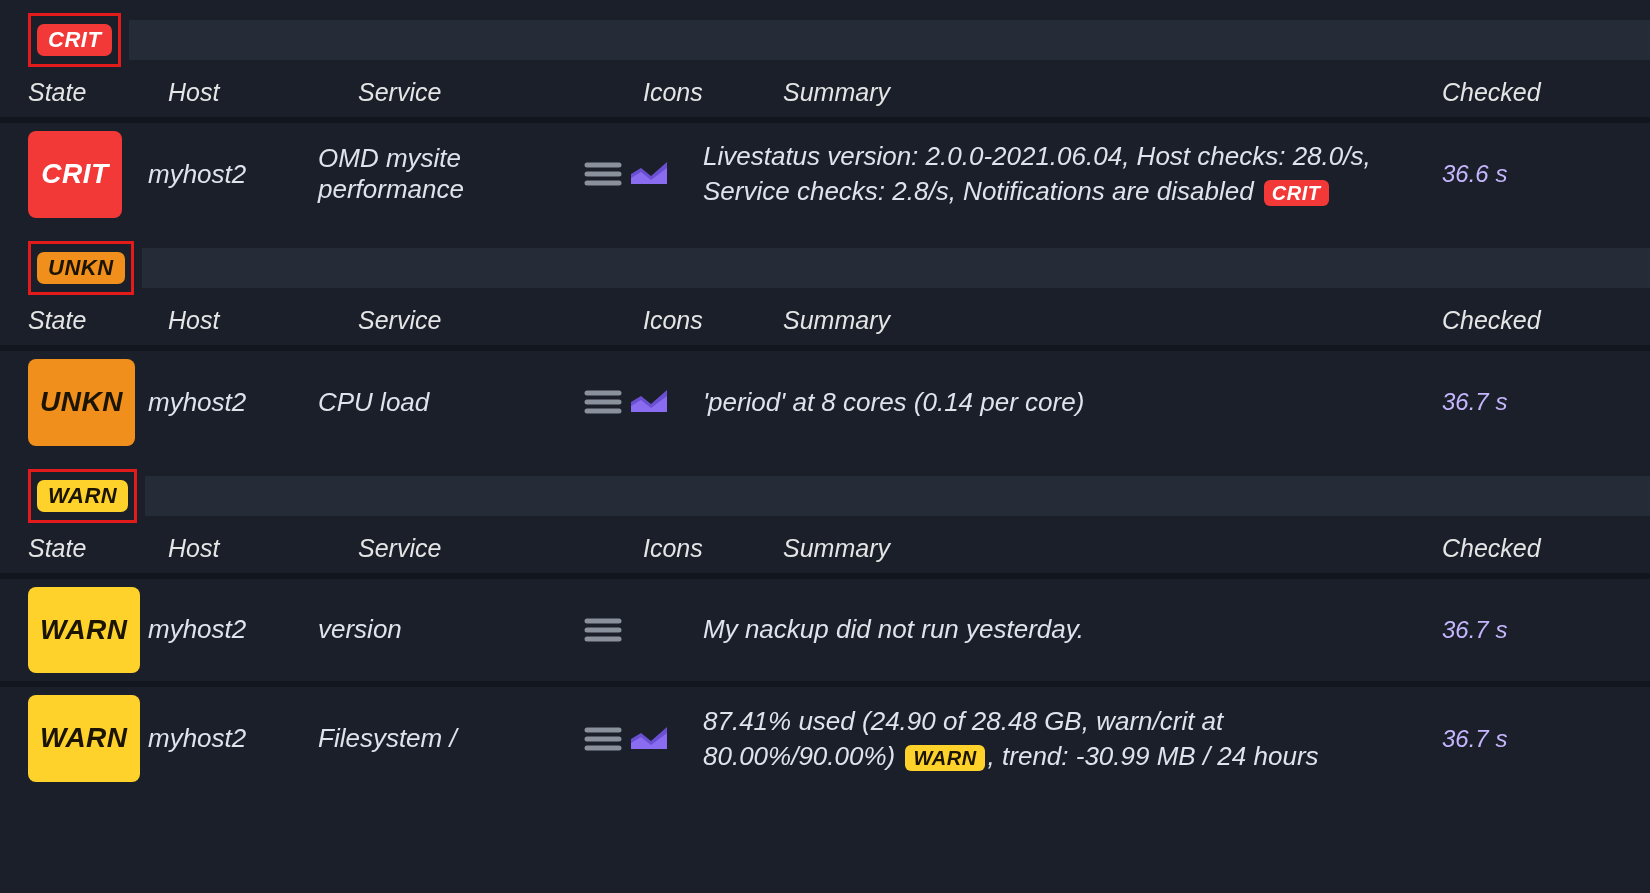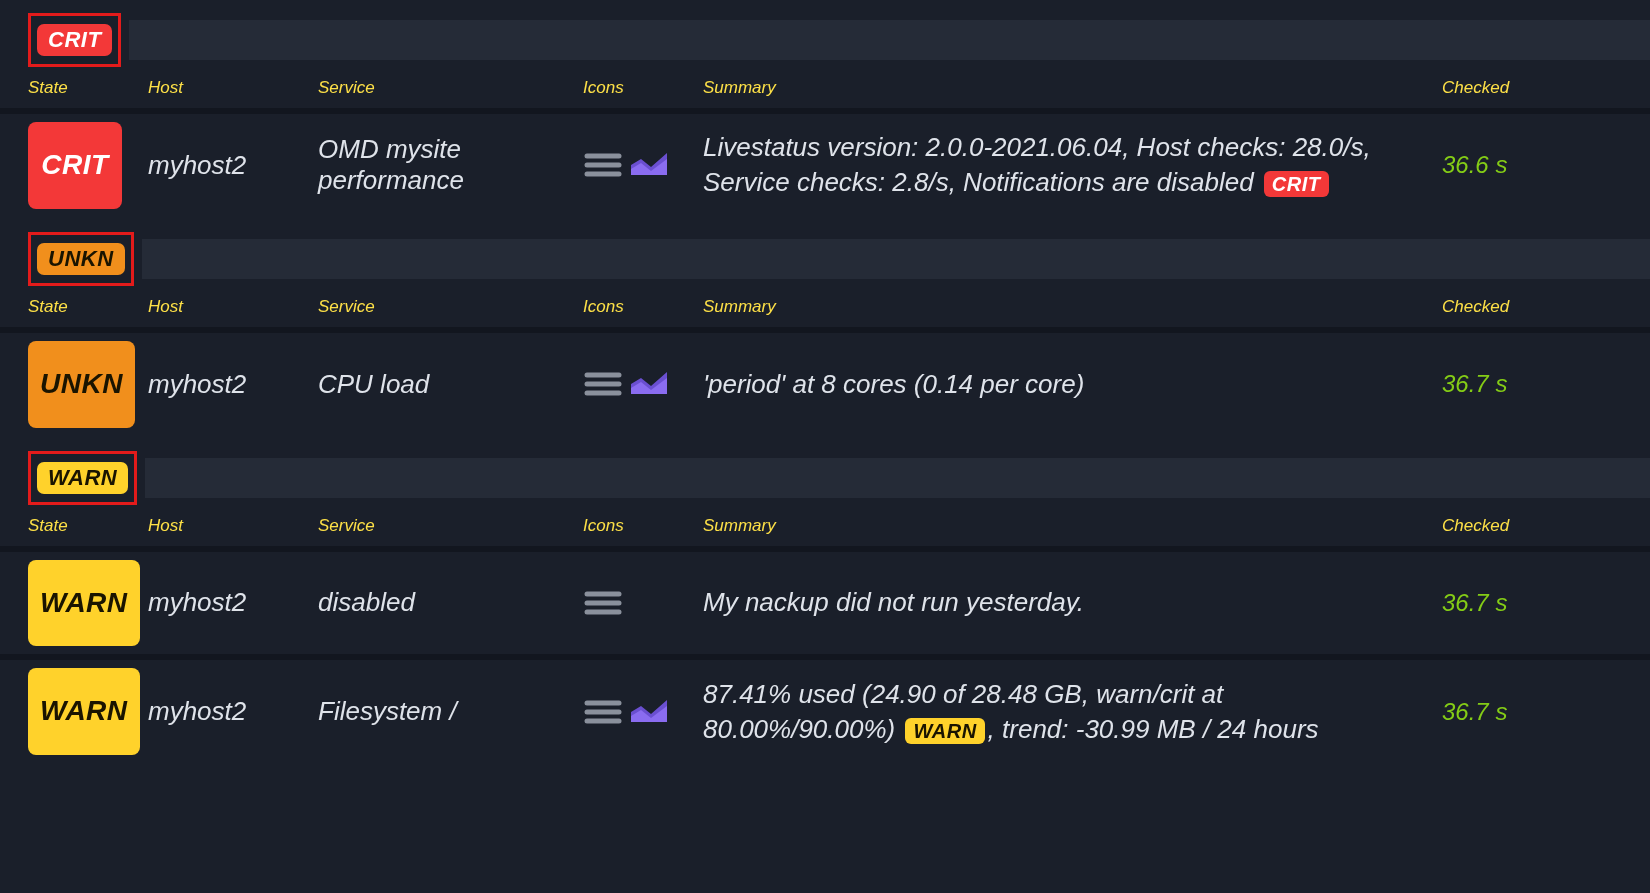--- a/index.html
+++ b/index.html
@@ -60,38 +60,39 @@
     font-weight: 700;
     vertical-align: baseline;
     margin: 0 3px;
   }
 
   .col-headers {
     display: grid;
     grid-template-columns: 120px 170px 265px 120px 1fr 180px;
     align-items: center;
     padding: 10px 28px;
-    color: #fde047;
-    font-size: 17px;
+    color: #e5e5e5;
+    font-size: 25px;
     background: #1a1f2a;
+    gap: 20px;
   }
   .col-headers .h-checked { text-align: left; }
 
   .row {
     display: grid;
     grid-template-columns: 120px 170px 265px 120px 1fr 180px;
     align-items: center;
     padding: 8px 28px;
     background: #1a1f2a;
     border-top: 6px solid #12161f;
   }
   .row:first-of-type { border-top: none; }
 
   .host, .service, .summary, .checked { color: #dfe3ea; }
-  .checked { color: #84cc16; font-size: 24px; }
+  .checked { color: #c4b5fd; font-size: 24px; }
   .service, .host, .summary { font-size: 26px; }
 
   .summary { line-height: 1.35; padding-right: 20px; }
 
   .icons-cell {
     display: flex;
     align-items: center;
     gap: 6px;
   }
 
@@ -194,21 +195,21 @@
         <div>State</div>
         <div>Host</div>
         <div>Service</div>
         <div>Icons</div>
         <div>Summary</div>
         <div class="h-checked">Checked</div>
       </div>
       <div class="row">
         <div><span class="badge badge-lg" style="background: rgb(255, 210, 43); color: rgb(26, 20, 0);">WARN</span></div>
         <div class="host">myhost2</div>
-        <div class="service">disabled</div>
+        <div class="service">version</div>
         <div class="icons-cell">
           <span class="icon-menu">
             <svg width="40" height="32" viewBox="0 0 40 32">
               <line x1="4" x2="36" y1="7" y2="7"></line>
               <line x1="4" x2="36" y1="16" y2="16"></line>
               <line x1="4" x2="36" y1="25" y2="25"></line>
             </svg>
           </span>
         </div>
         <div class="summary"><span>My nackup did not run yesterday.</span></div>

